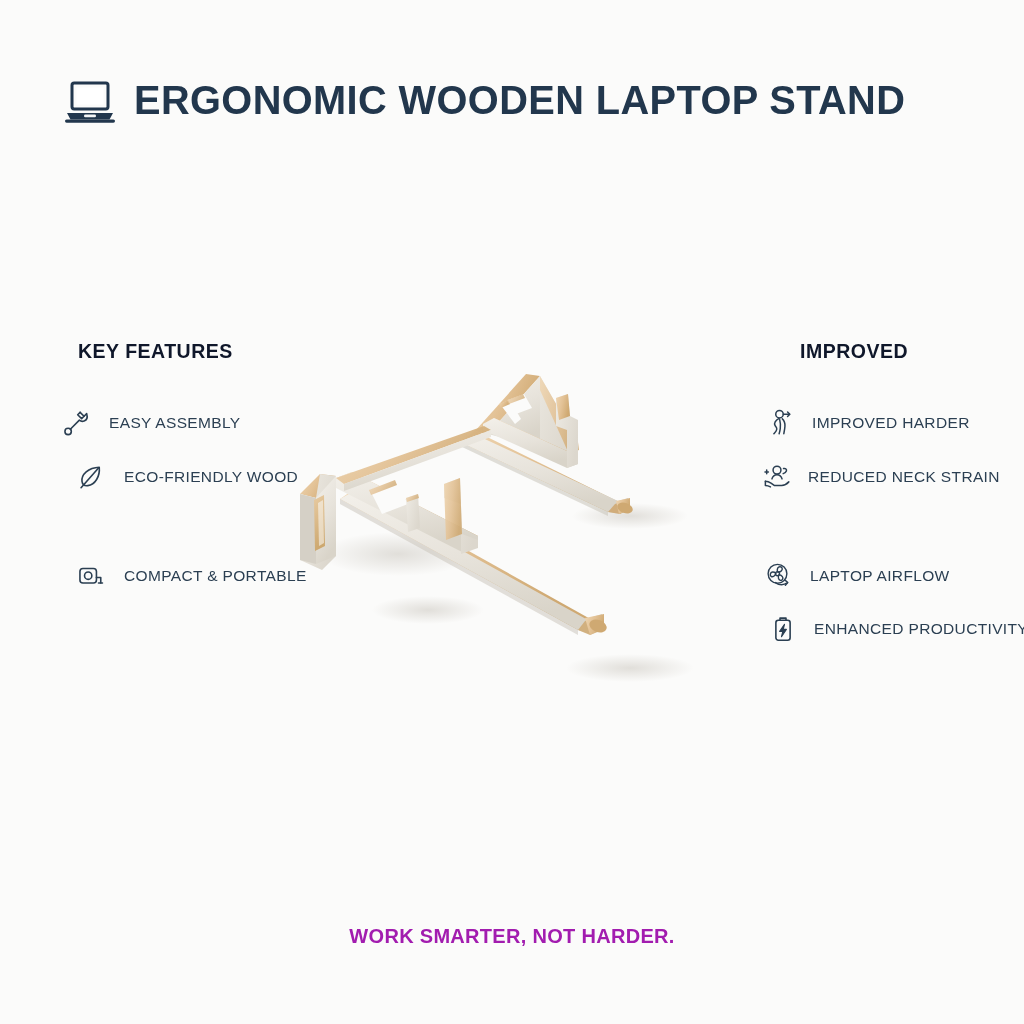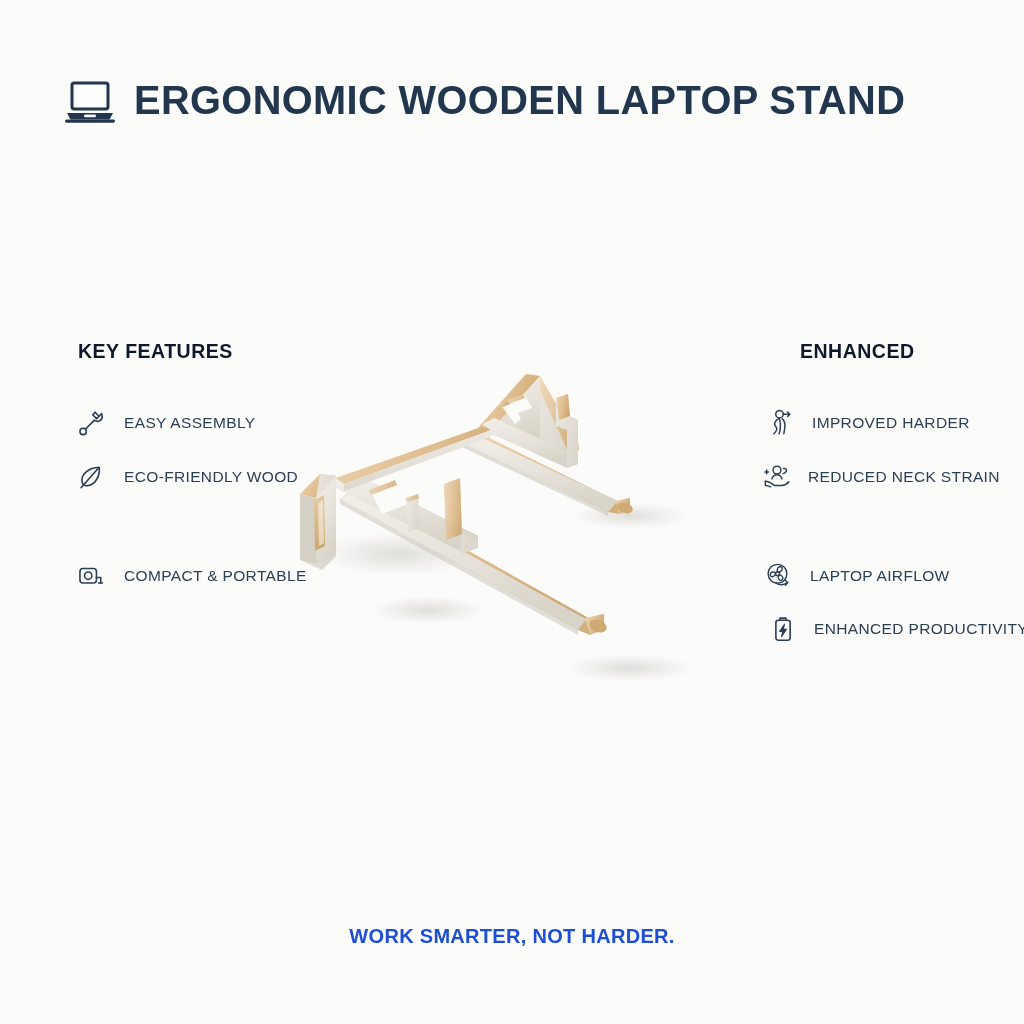--- a/index.html
+++ b/index.html
@@ -82,21 +82,21 @@
   }
 
   .feature-label {
     font-size: 15.5px;
     letter-spacing: 0.35px;
     color: #2b3f52;
     line-height: 1;
   }
 
   
-  #row-f0 { left: 76px; top: 408px; }
+  #row-f0 { left: 61px; top: 408px; }
   #row-f1 { left: 76px; top: 462px; }
   #row-f2 { left: 76px; top: 561px; }
   #row-f3 { left: 76px; top: 614px; }
   #row-f0 .feature-label,
   #row-f1 .feature-label,
   #row-f2 .feature-label,
   #row-f3 .feature-label { margin-left: 18px; }
 
   
   #row-b0 { left: 766px; top: 408px; }
@@ -111,21 +111,21 @@
   
   #footer-tagline {
     position: absolute;
     left: 0;
     right: 0;
     top: 925px;
     text-align: center;
     font-size: 20px;
     font-weight: bold;
     letter-spacing: 0.3px;
-    color: #1d4ed8;
+    color: #a21caf;
   }
 
   
   #product {
     position: absolute;
     left: 278px;
     top: 338px;
     width: 490px;
     height: 365px;
   }
@@ -177,21 +177,21 @@
         <rect x="4.2" y="8.0" width="17.6" height="15.4" rx="3.2"></rect>
         <circle cx="13.0" cy="15.7" r="3.9"></circle>
         <path d="M21.8 17.6 H26.4 V23.4"></path>
         <path d="M24.0 23.4 H28.2"></path>
       </g>
     </svg>
     <span class="feature-label">COMPACT &amp; PORTABLE</span>
   </div>
 
 
-  <div id="benefits-heading" class="col-heading">ENHANCED</div>
+  <div id="benefits-heading" class="col-heading">IMPROVED</div>
 
   <div class="feature-row" id="row-b0">
     <svg class="feature-icon" viewBox="0 0 32 32">
       <g fill="none" stroke="#2b3f52" stroke-width="1.6" stroke-linecap="round" stroke-linejoin="round">
         <circle cx="14.4" cy="6.6" r="4.0"></circle>
         <path d="M18.4 6.6 H25.0"></path>
         <path d="M23.0 4.2 L25.4 6.6 L23.0 9.0"></path>
         <path d="M14.0 11.0 C9.8 13.2 8.4 16.4 9.6 18.6 C10.6 20.4 12.0 20.6 11.4 23.0 C10.9 25.0 9.4 26.2 8.4 27.4"></path>
         <path d="M17.4 11.6 C19.6 13.6 20.4 16.2 20.2 19.4 C20.0 22.6 19.4 25.2 19.0 27.4"></path>
         <path d="M14.6 12.4 C15.4 15.4 15.6 19.0 15.2 22.0 C14.9 24.6 14.4 26.2 14.0 27.4"></path>

